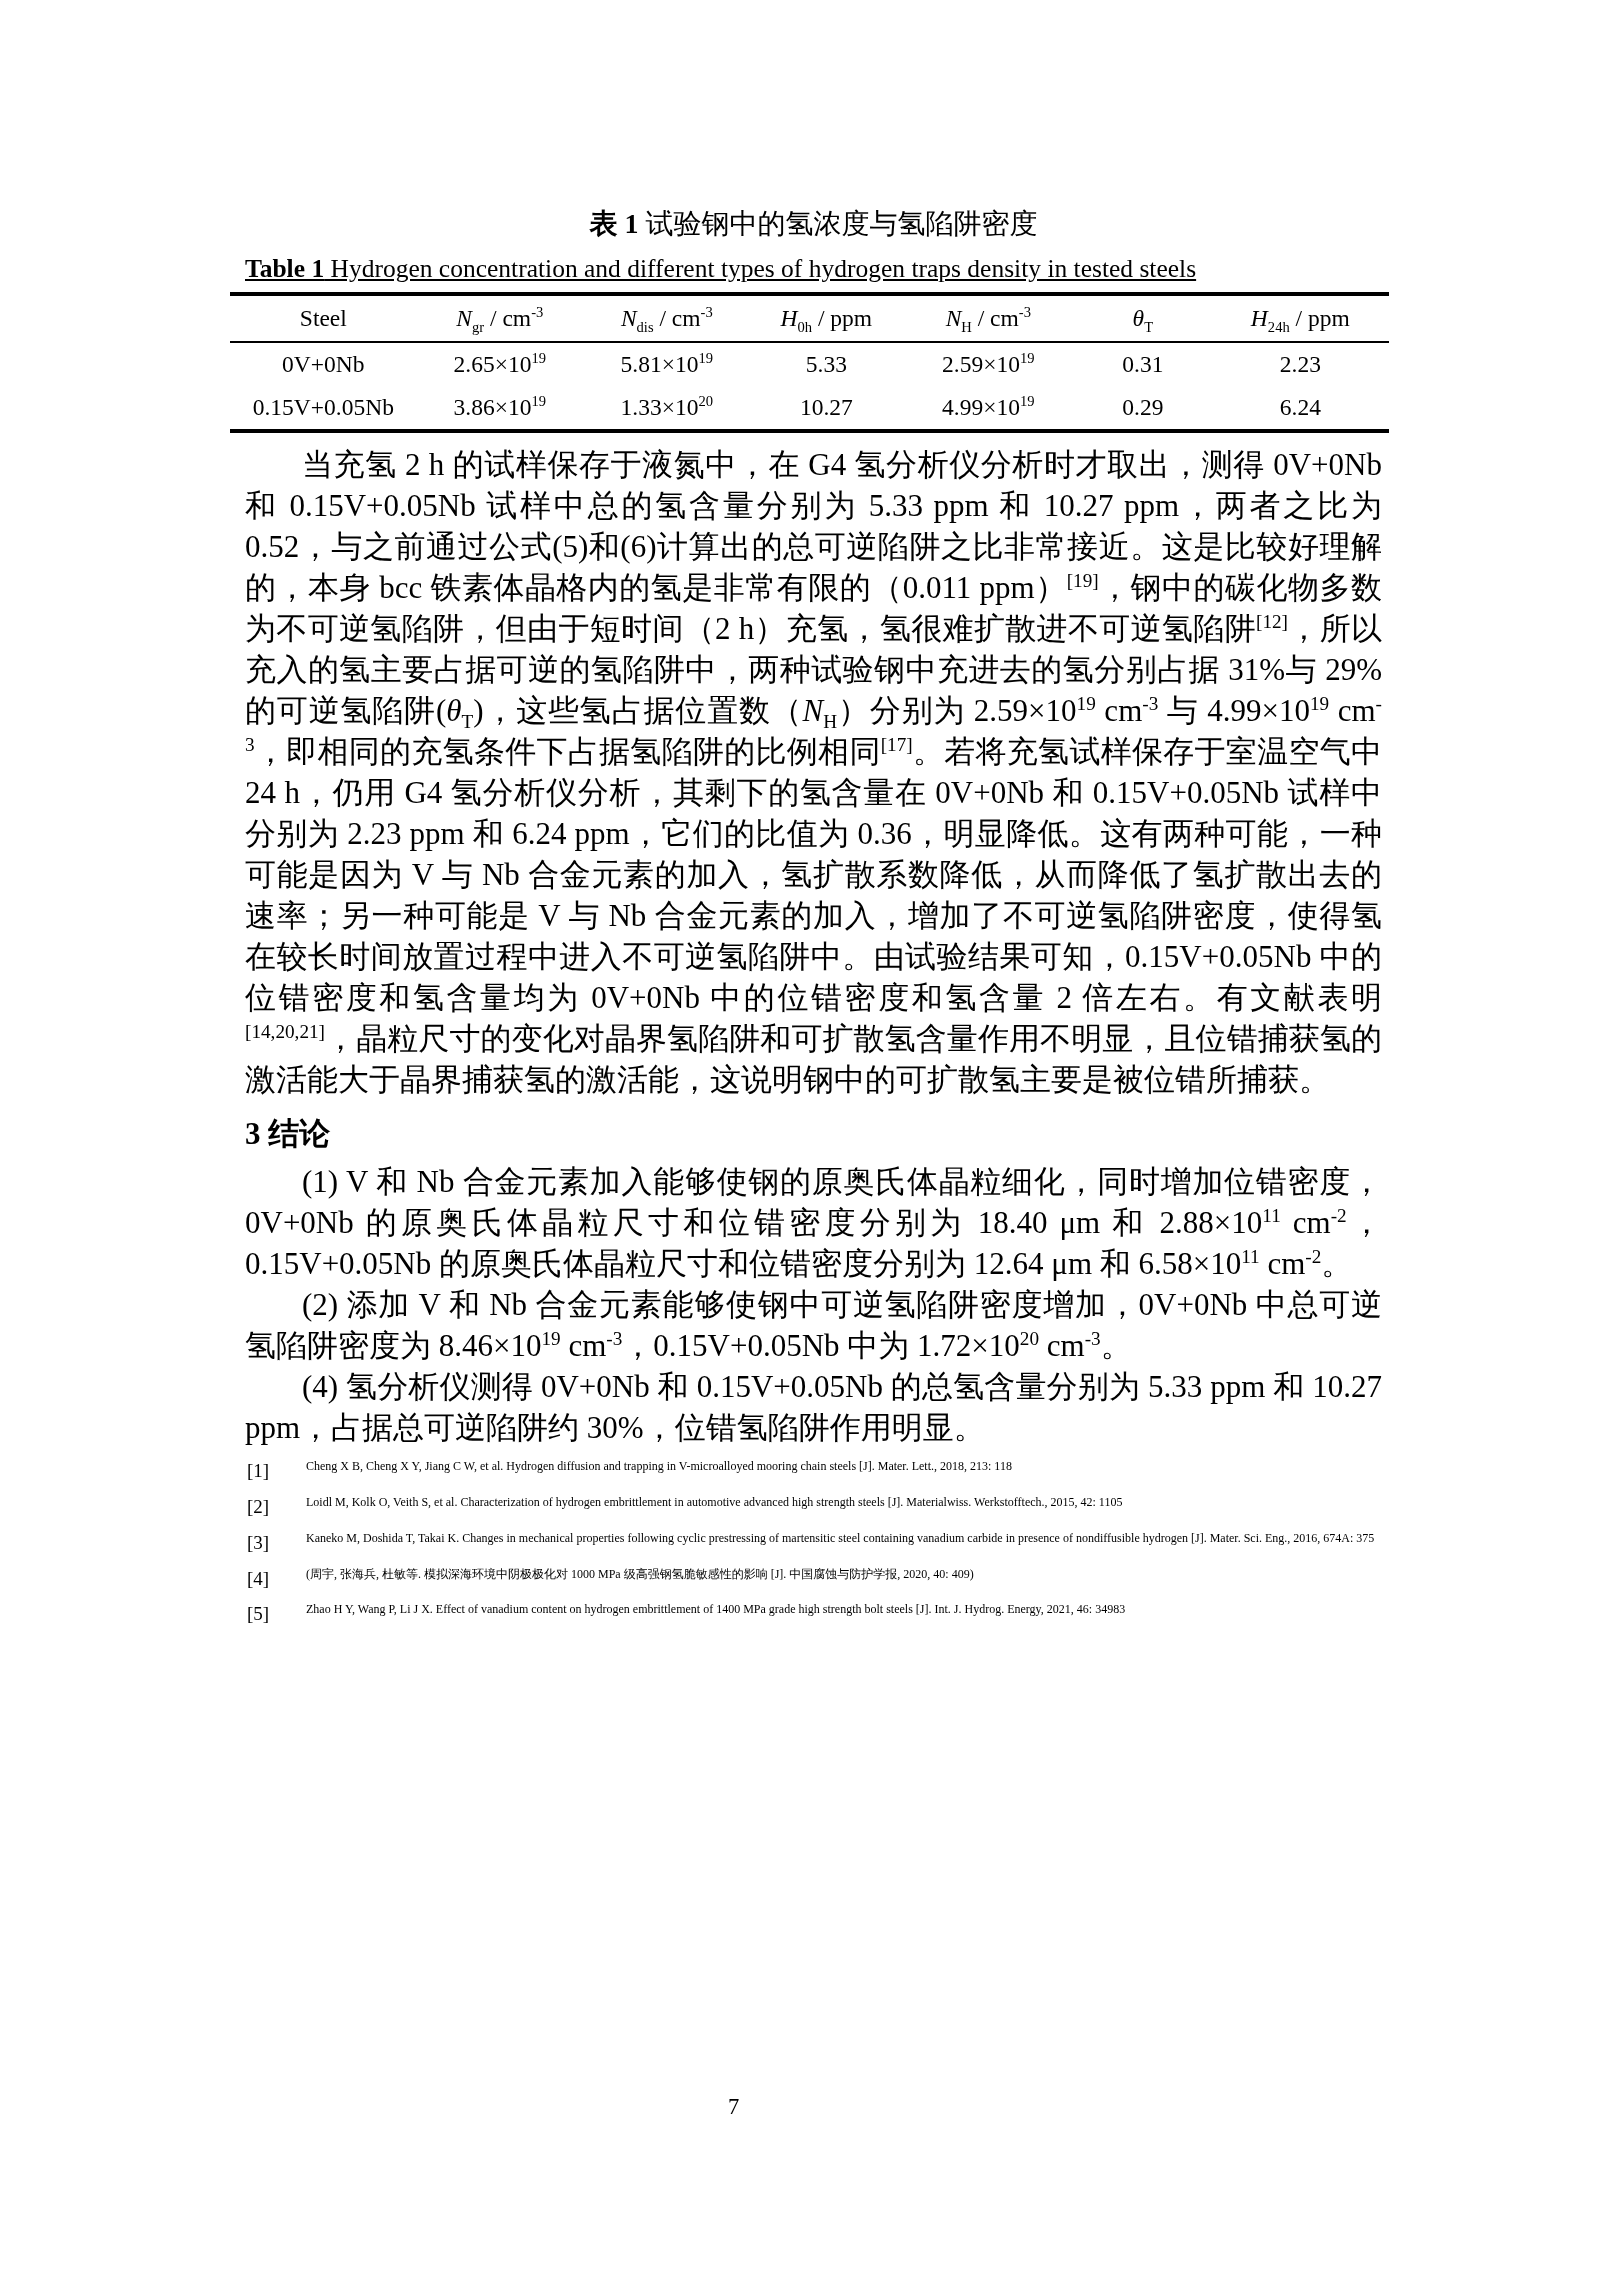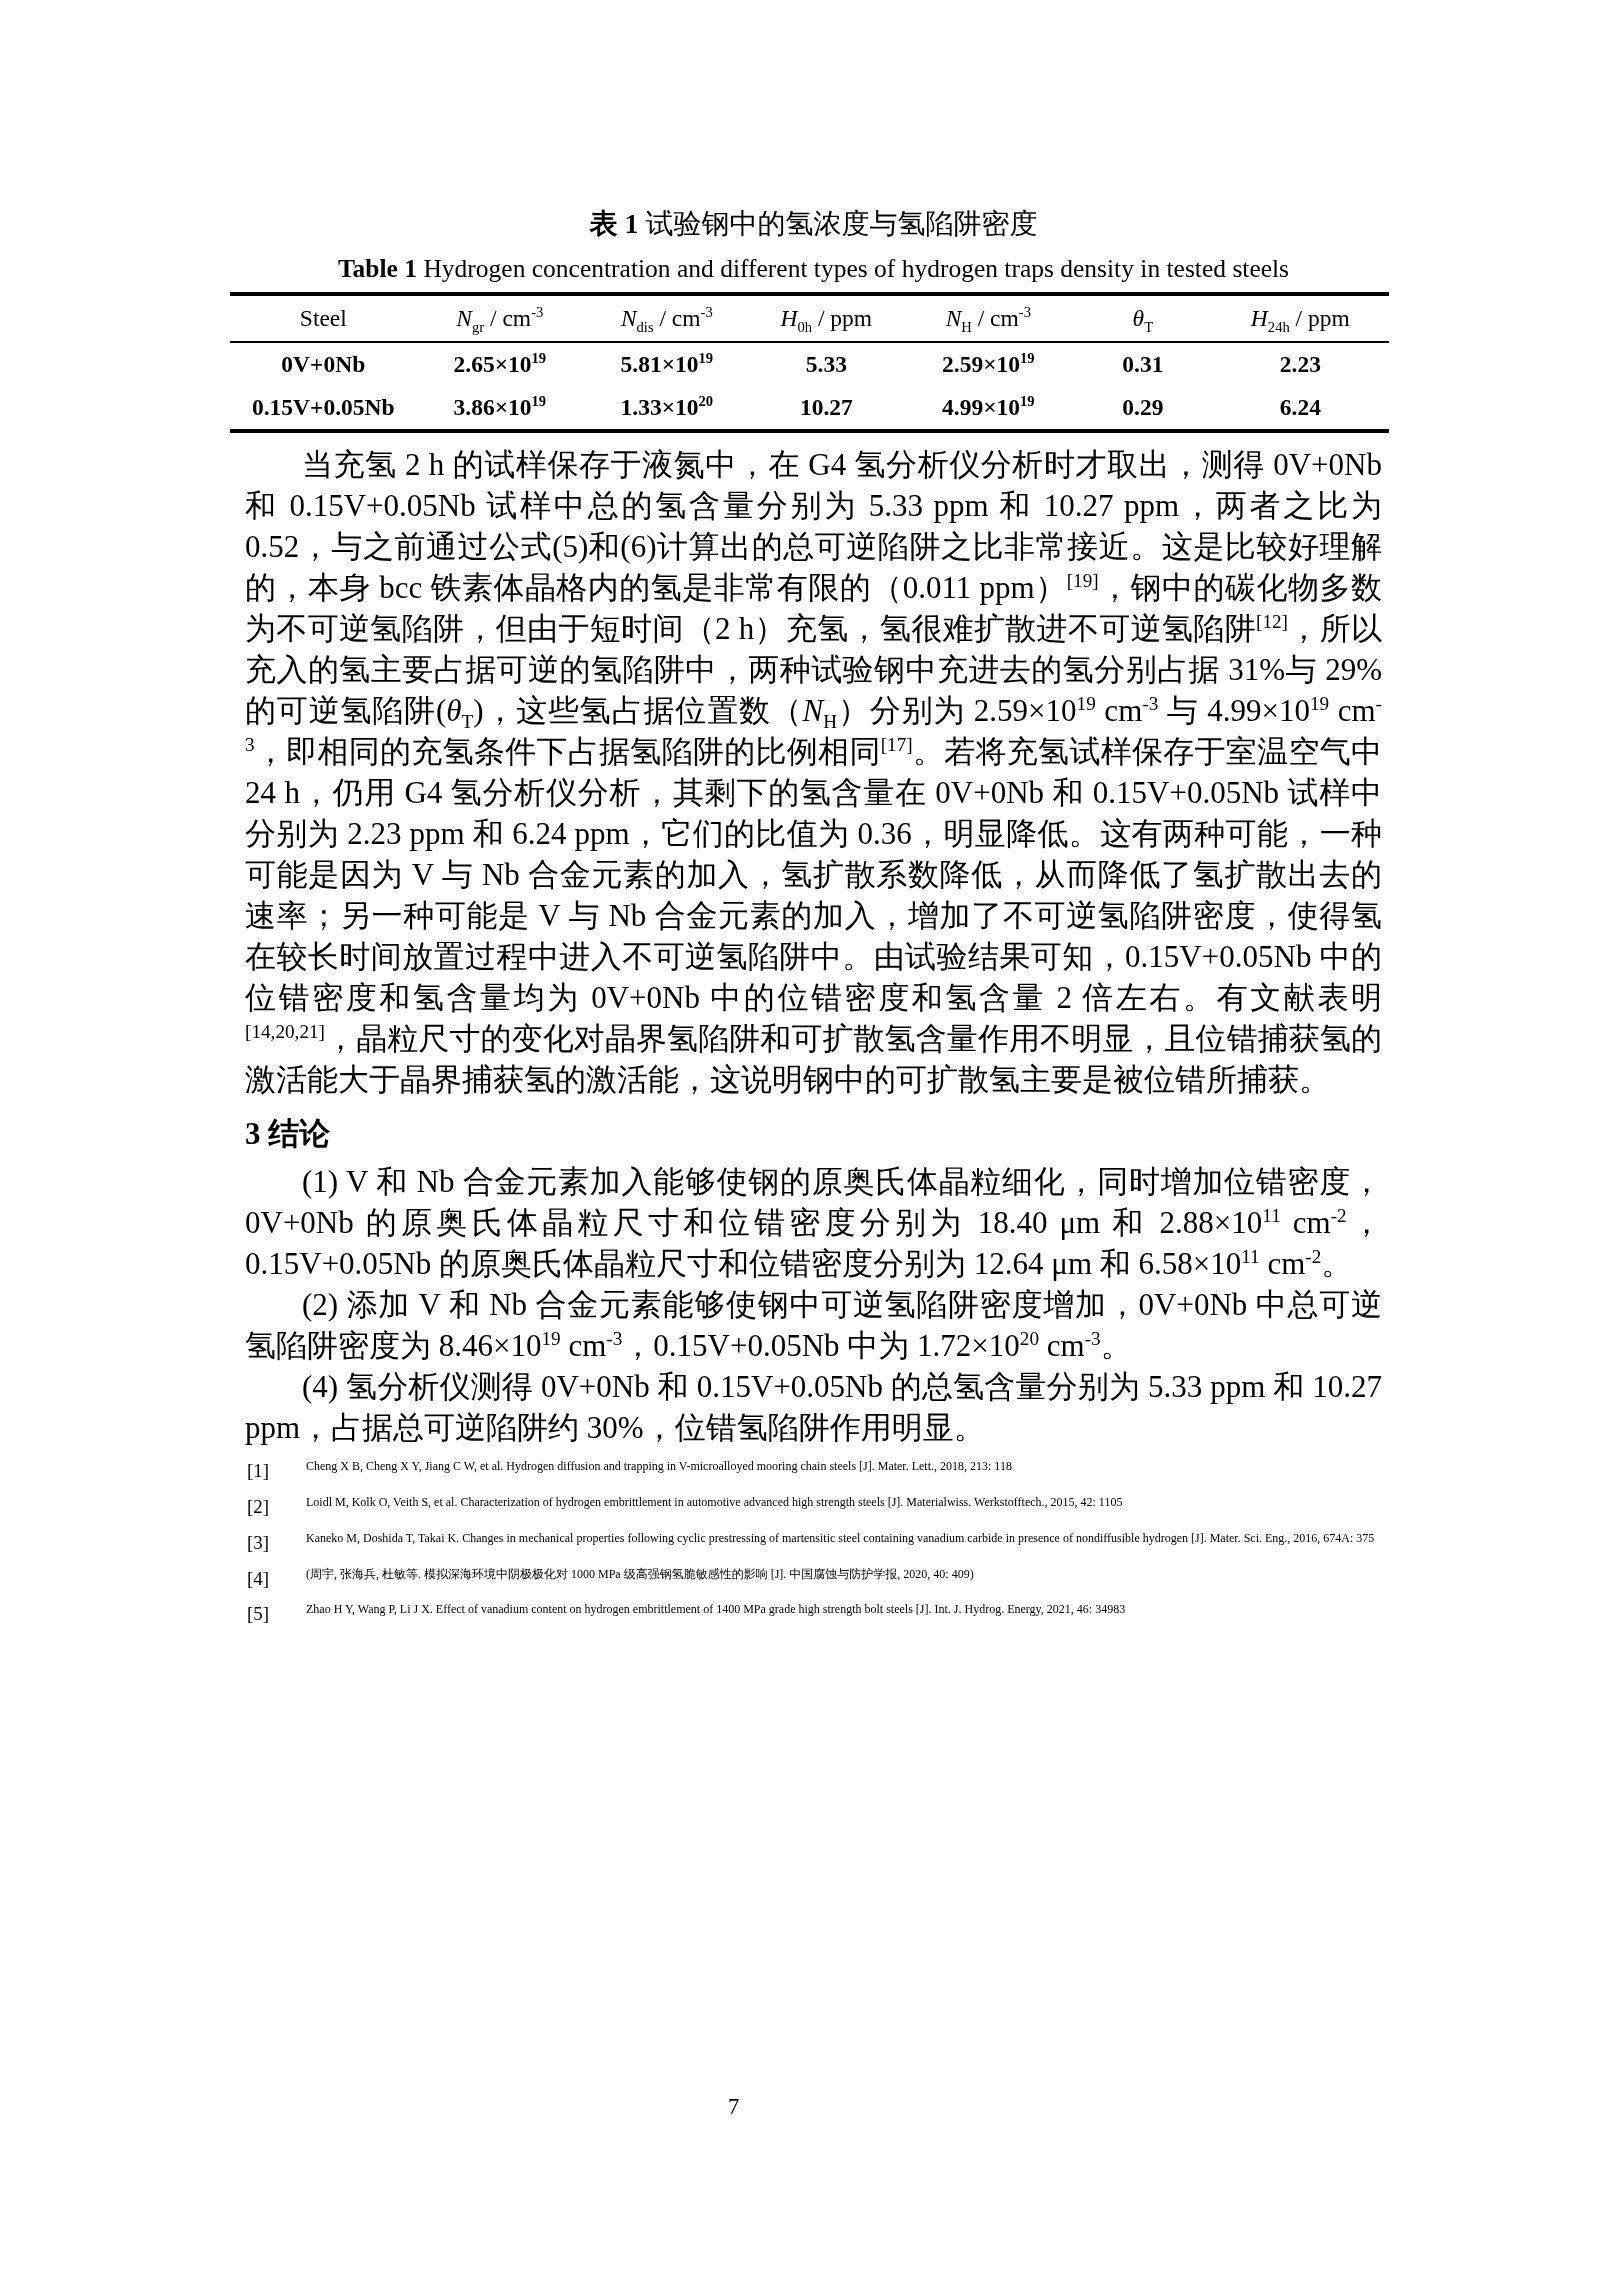--- a/index.html
+++ b/index.html
@@ -6,37 +6,37 @@
   body{
     width:1621px;height:2293px;
     font-family:"Liberation Serif","DejaVu Serif",serif;
     color:#000;
     position:relative;
   }
   .page{position:relative;width:1467px;height:2293px;overflow:hidden;}
   .content{position:absolute;left:245px;top:0;width:1137px;}
 
   .tbl-title-zh{margin-top:206px;text-align:center;font-size:28px;line-height:35px;}
-  .tbl-title-en{margin-top:11.8px;text-align:center;font-size:25.5px;line-height:31px;}
+  .tbl-title-en{margin-top:11.8px;font-size:25.5px;line-height:31px;text-decoration:underline;}
   .seg-b{font-weight:bold;}
   .seg-i{font-style:italic;}
   sup,sub{font-size:0.62em;line-height:0;}
 
   table.data-table{
     margin-top:7.8px;margin-left:-14.7px;width:1159px;
     border-collapse:collapse;
     border-top:4.9px solid #000;border-bottom:4.9px solid #000;
     table-layout:fixed;
   }
   table.data-table th{
     font-weight:normal;font-size:23.5px;height:45px;text-align:center;
     border-bottom:2.9px solid #000;padding:0;
   }
   table.data-table td{
-    font-size:23.5px;height:43px;text-align:center;padding:0;font-weight:bold;
+    font-size:23.5px;height:43px;text-align:center;padding:0;
   }
 
   .body-para{
     margin:0;font-size:31px;line-height:41px;
     text-align:justify;text-indent:57px;
   }
   .body-para.first{margin-top:11.8px;}
 
   .sec-heading{
     margin:13.7px 0 7.8px 0;font-size:31px;line-height:39px;font-weight:bold;

